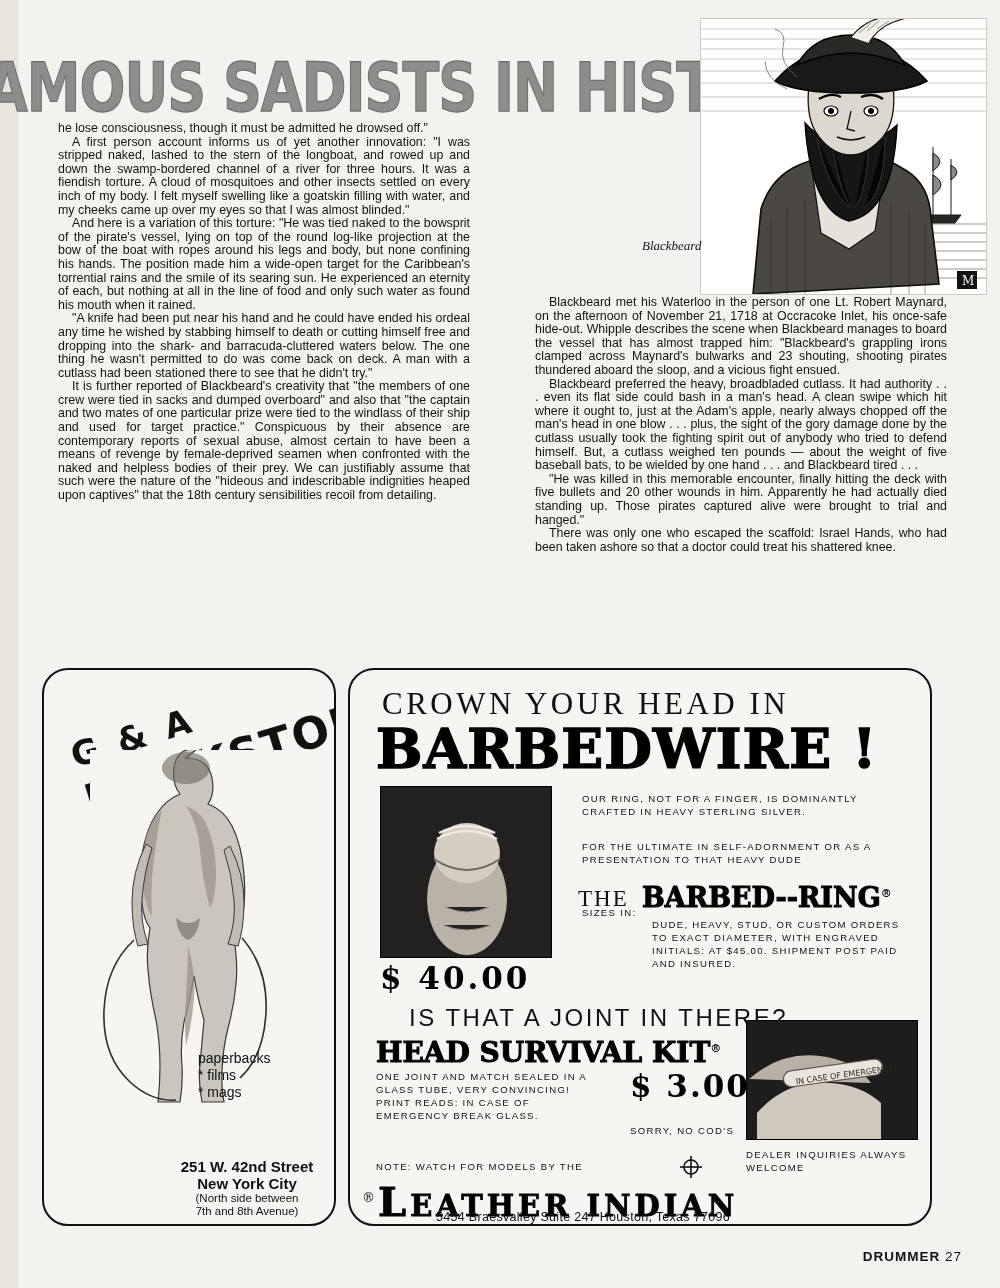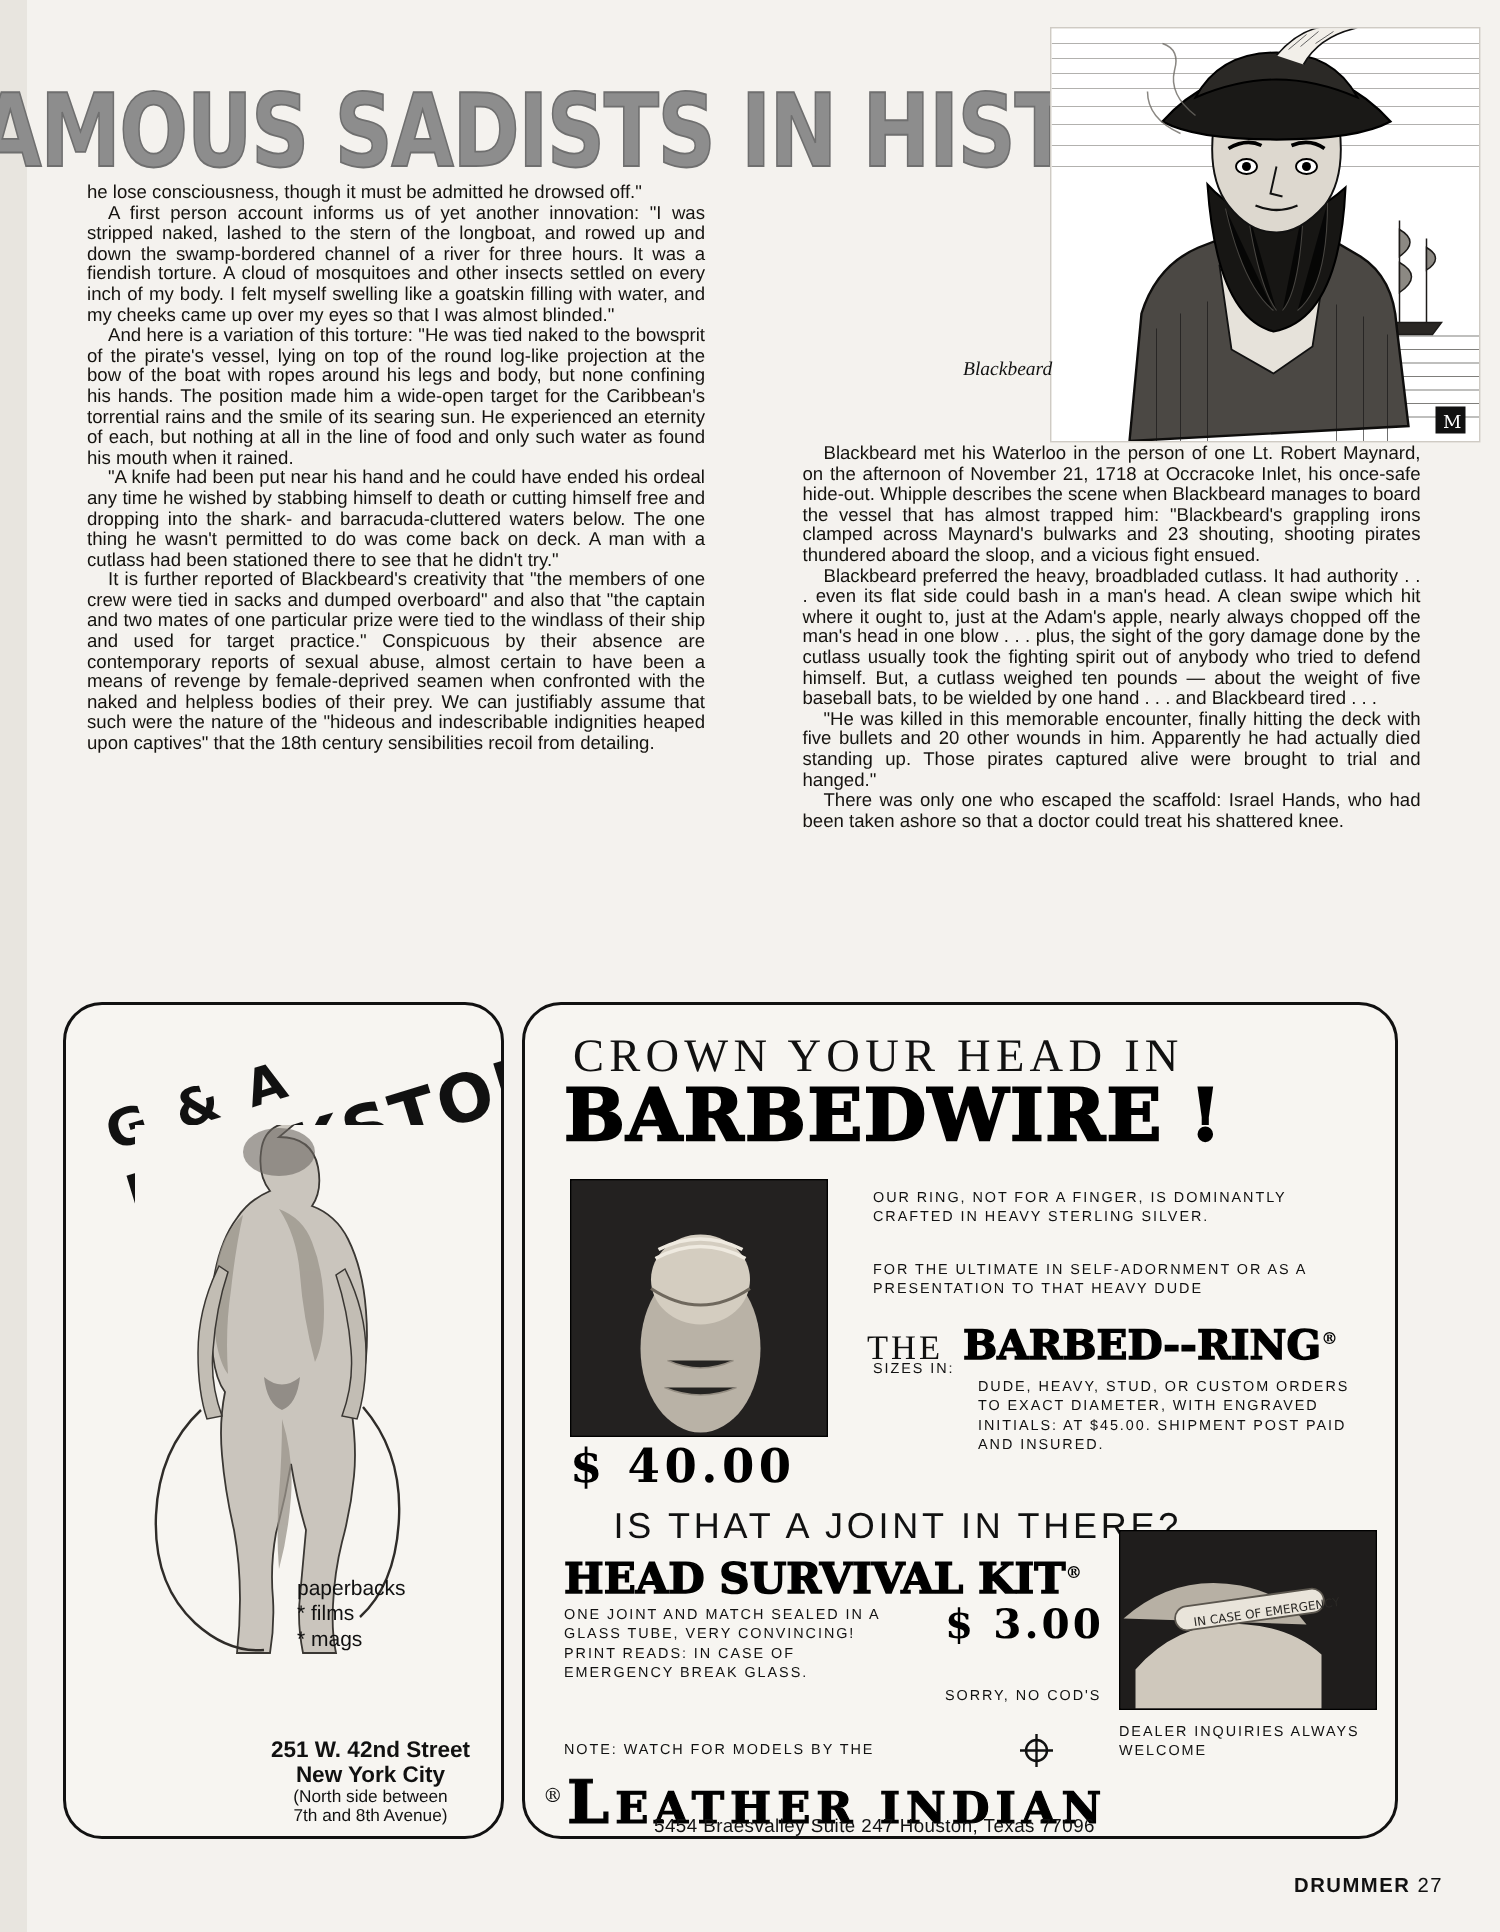--- a/index.html
+++ b/index.html
@@ -94,21 +94,21 @@
 
   .crown{
     position:absolute;left:32px;top:16px;
     font-family:"Liberation Serif", serif;
     font-size:31px;letter-spacing:3.5px;color:#111;
   }
   .barbedwire{
     position:absolute;left:26px;top:46px;
     font-family:"DejaVu Serif", serif;
     font-weight:bold;
-    font-size:48px;
+    font-size:55px;
     letter-spacing:1px;
     color:#000;
     -webkit-text-stroke:1.5px #000;
   }
   .photo{
     position:absolute;background:#2a2724;border:1px solid #000;
   }
   #ring-photo{left:30px;top:116px;width:170px;height:170px;}
   #joint-photo{left:396px;top:350px;width:170px;height:118px;}
   .blk{
@@ -140,21 +140,21 @@
   }
   .hsk{
     position:absolute;left:26px;top:366px;
     font-family:"DejaVu Serif", serif;font-weight:bold;font-size:28px;letter-spacing:0px;
     color:#000;-webkit-text-stroke:1px #000;
   }
   #hsk-copy{position:absolute;left:26px;top:400px;width:220px;}
   #note-copy{position:absolute;left:26px;top:490px;width:330px;}
   .price-small{
     position:absolute;left:280px;top:398px;
-    font-family:"DejaVu Serif", serif;font-weight:bold;font-size:27px;letter-spacing:2px;color:#000;
+    font-family:"DejaVu Serif", serif;font-weight:bold;font-size:31px;letter-spacing:2px;color:#000;
   }
   #sorry{position:absolute;left:280px;top:430px;margin-top:24px;}
   #dealer{position:absolute;left:396px;top:478px;width:180px;}
   .leather{
     position:absolute;left:28px;top:508px;
     font-family:"DejaVu Serif", serif;font-weight:bold;font-size:29px;letter-spacing:4px;
     color:#000;-webkit-text-stroke:0.8px #000;
   }
   .leather .lead{font-size:40px;}
   .leather-reg{position:absolute;left:12px;top:520px;font-size:13px;font-family:"DejaVu Serif",serif;}

